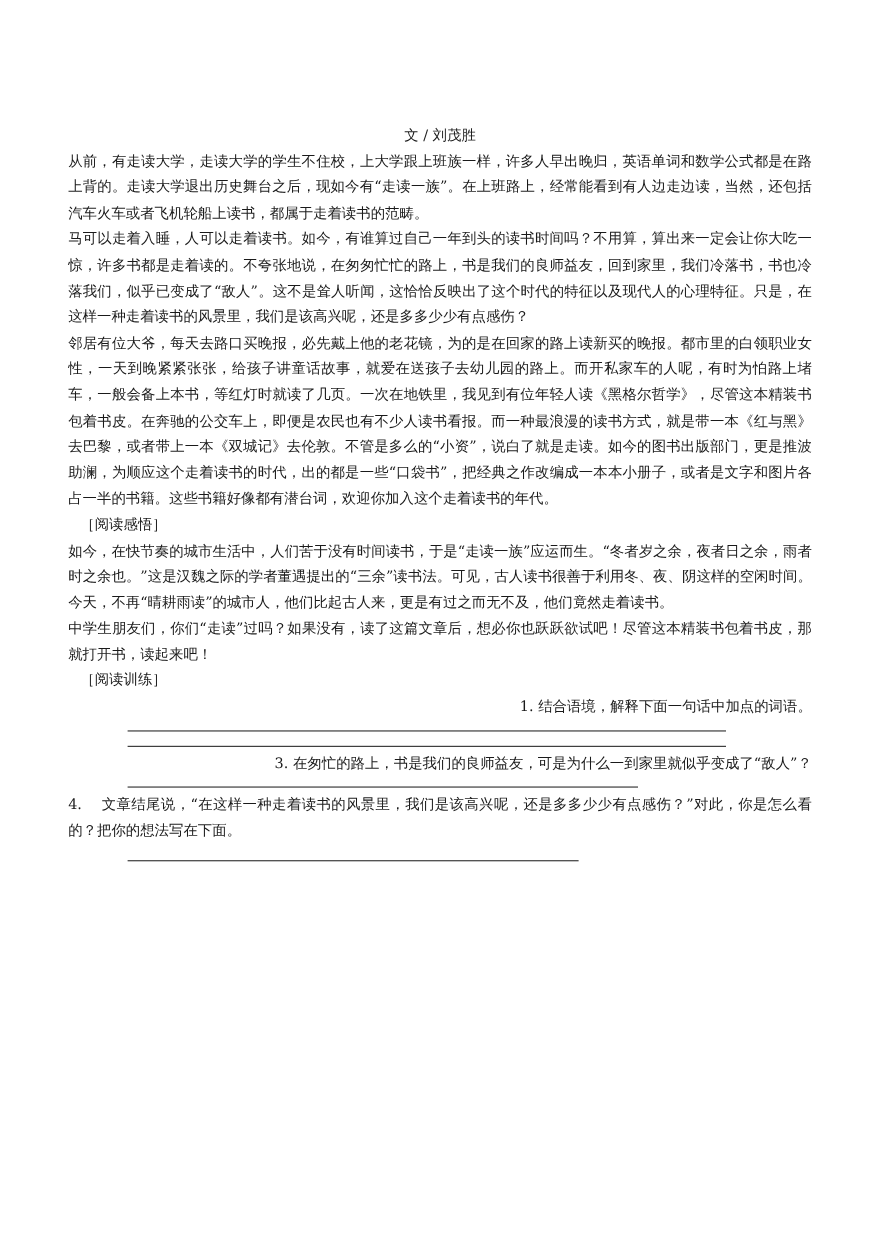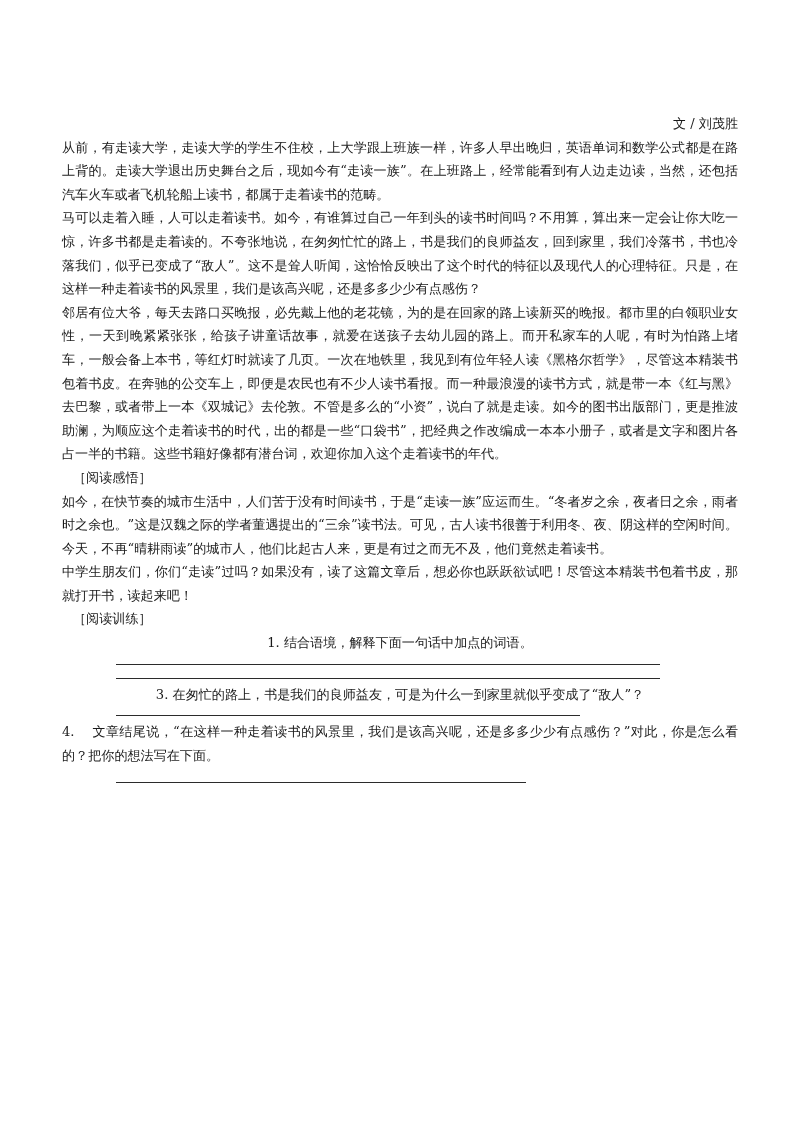--- a/index.html
+++ b/index.html
@@ -42,21 +42,21 @@
   }
   .title-line {
     font-size: 13.1px;
     line-height: 23.6px;
     text-align: left;
     margin: 0;
   }
   .byline {
     font-size: 13.1px;
     line-height: 23.6px;
-    text-align: right;
+    text-align: center;
     margin: 0;
   }
   .section-label {
     font-size: 13.1px;
     line-height: 23.6px;
     text-align: left;
     margin: 0;
     padding-left: 11px;
   }
   .source-line {
@@ -68,21 +68,21 @@
   }
   .q-line {
     font-size: 13.1px;
     line-height: 23.6px;
     text-align: justify;
     text-justify: inter-ideograph;
     margin: 0;
     word-break: break-all;
   }
   .q-line.single {
-    text-align: center;
+    text-align: right;
   }
   
   .answer-rule {
     border: 0;
     border-top: 1px solid #2b2b2b;
     margin: 0;
     height: 0;
   }
   .rule-wrap {
     display: block;

